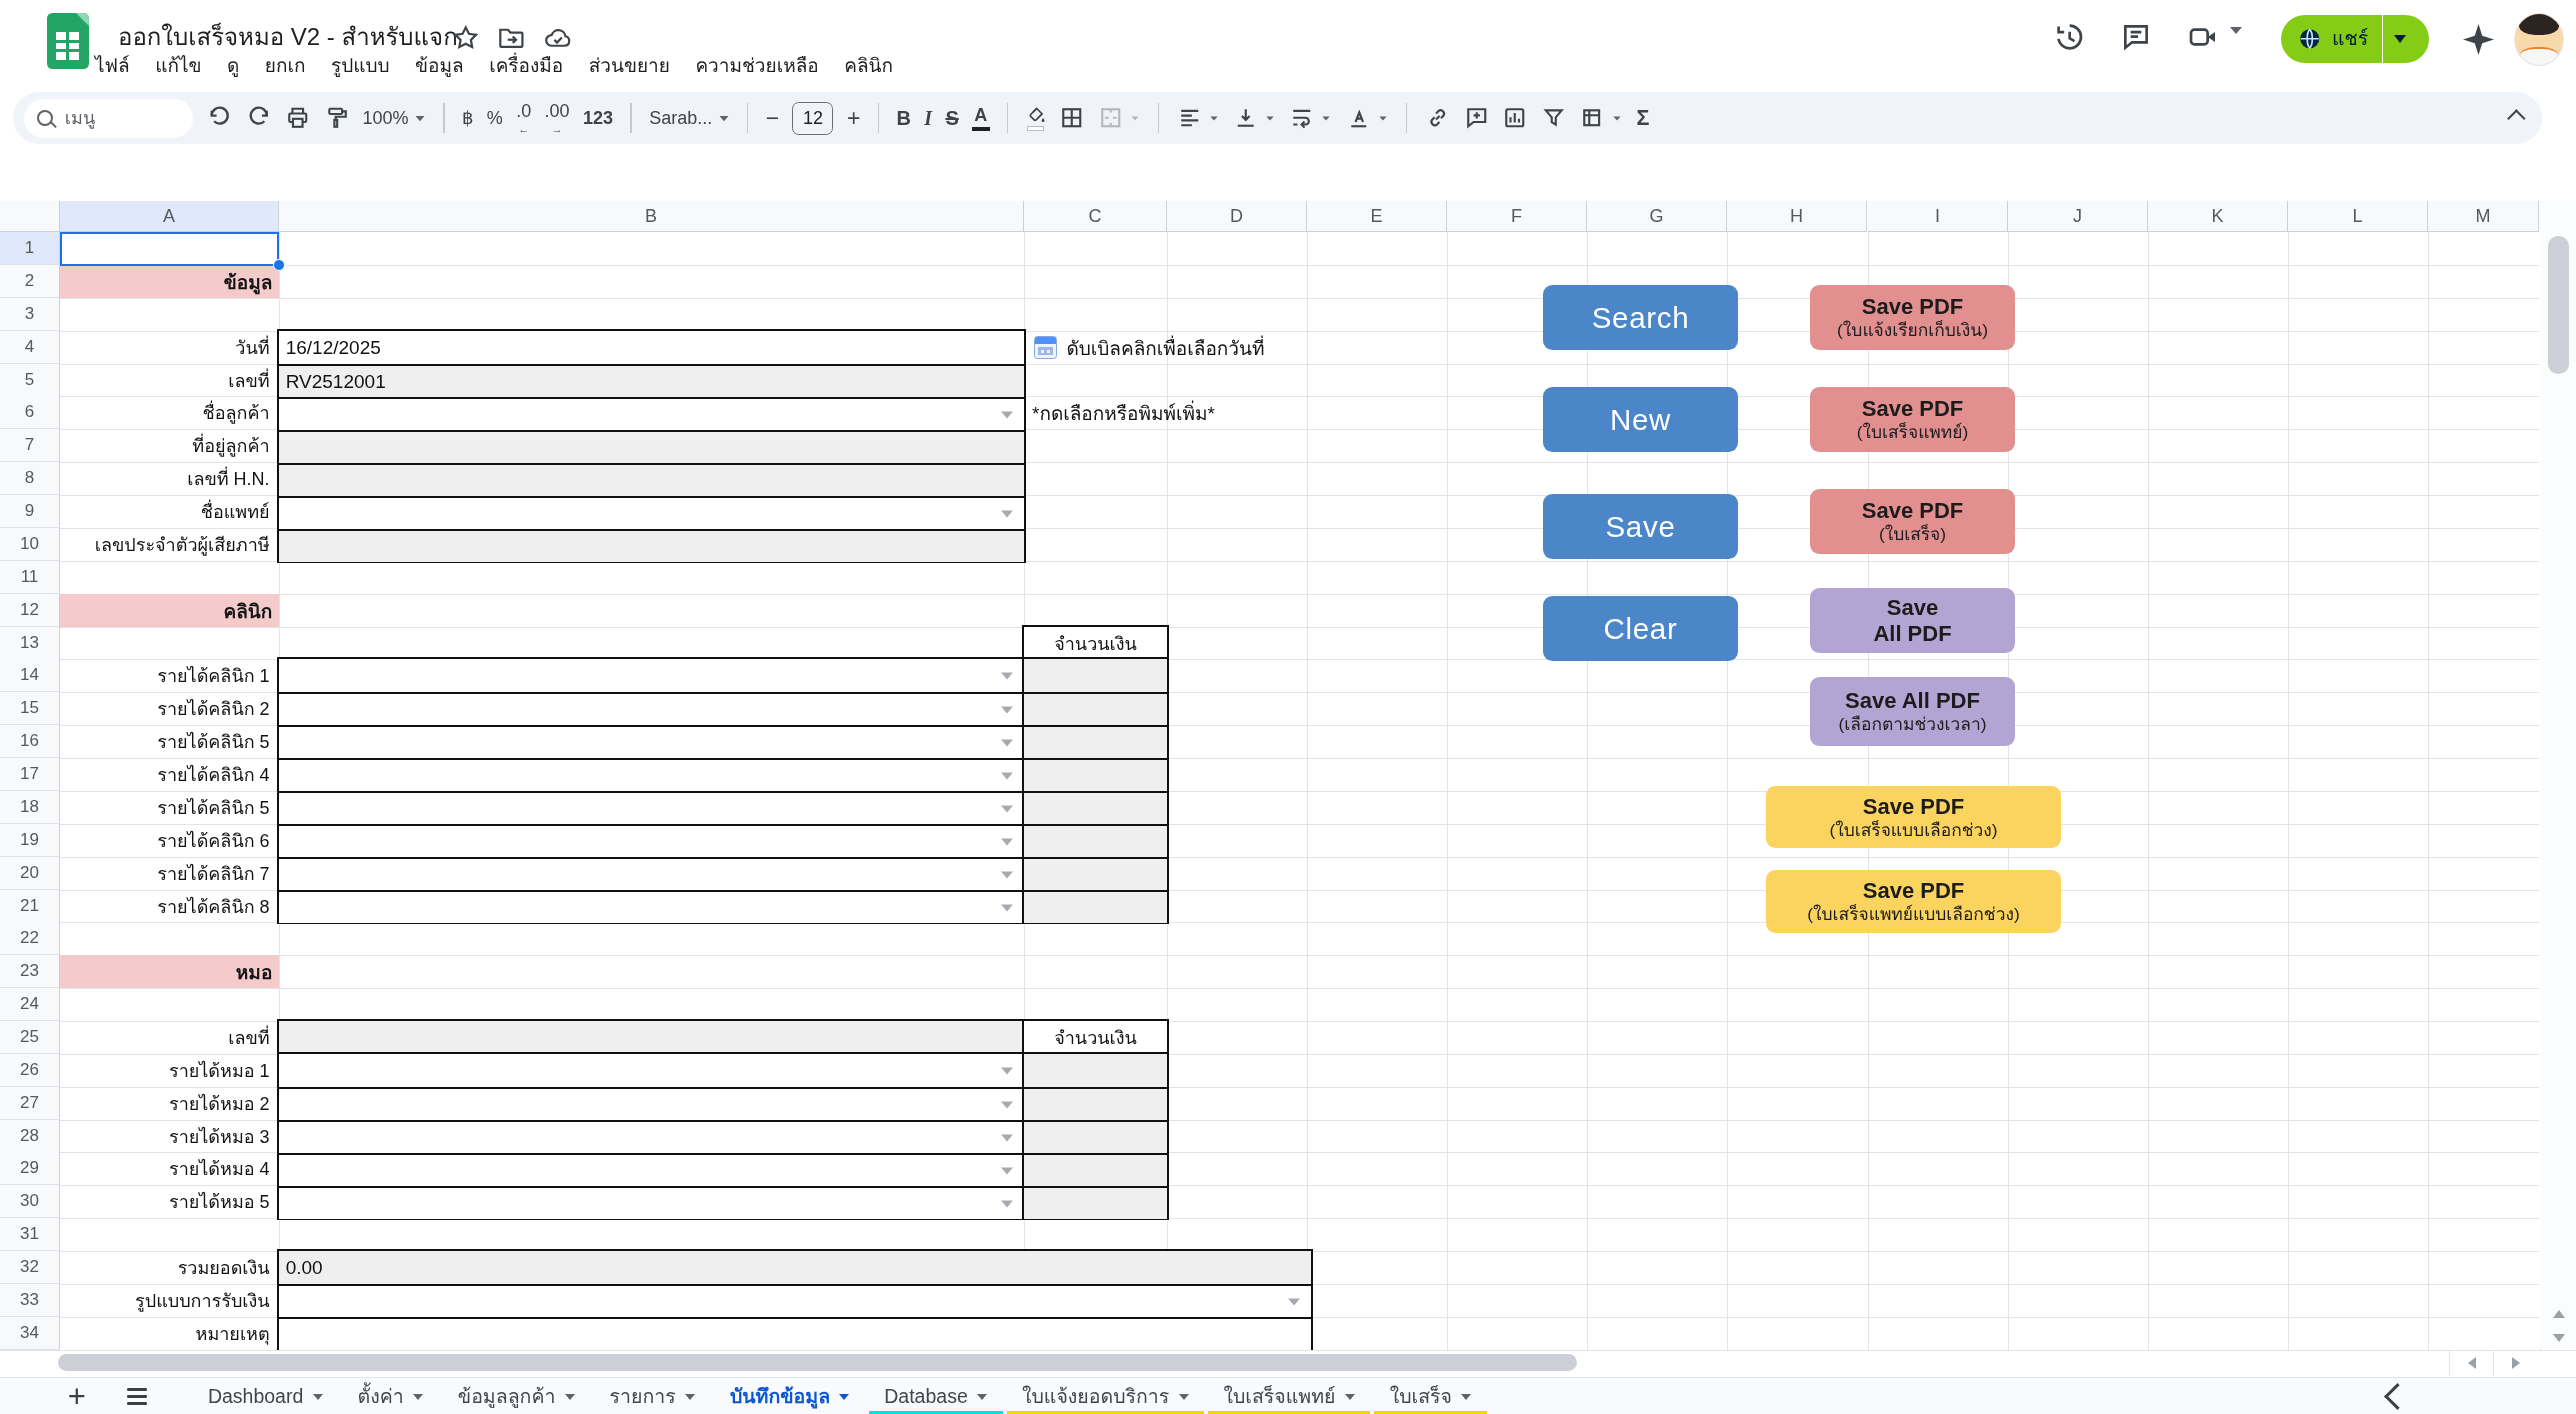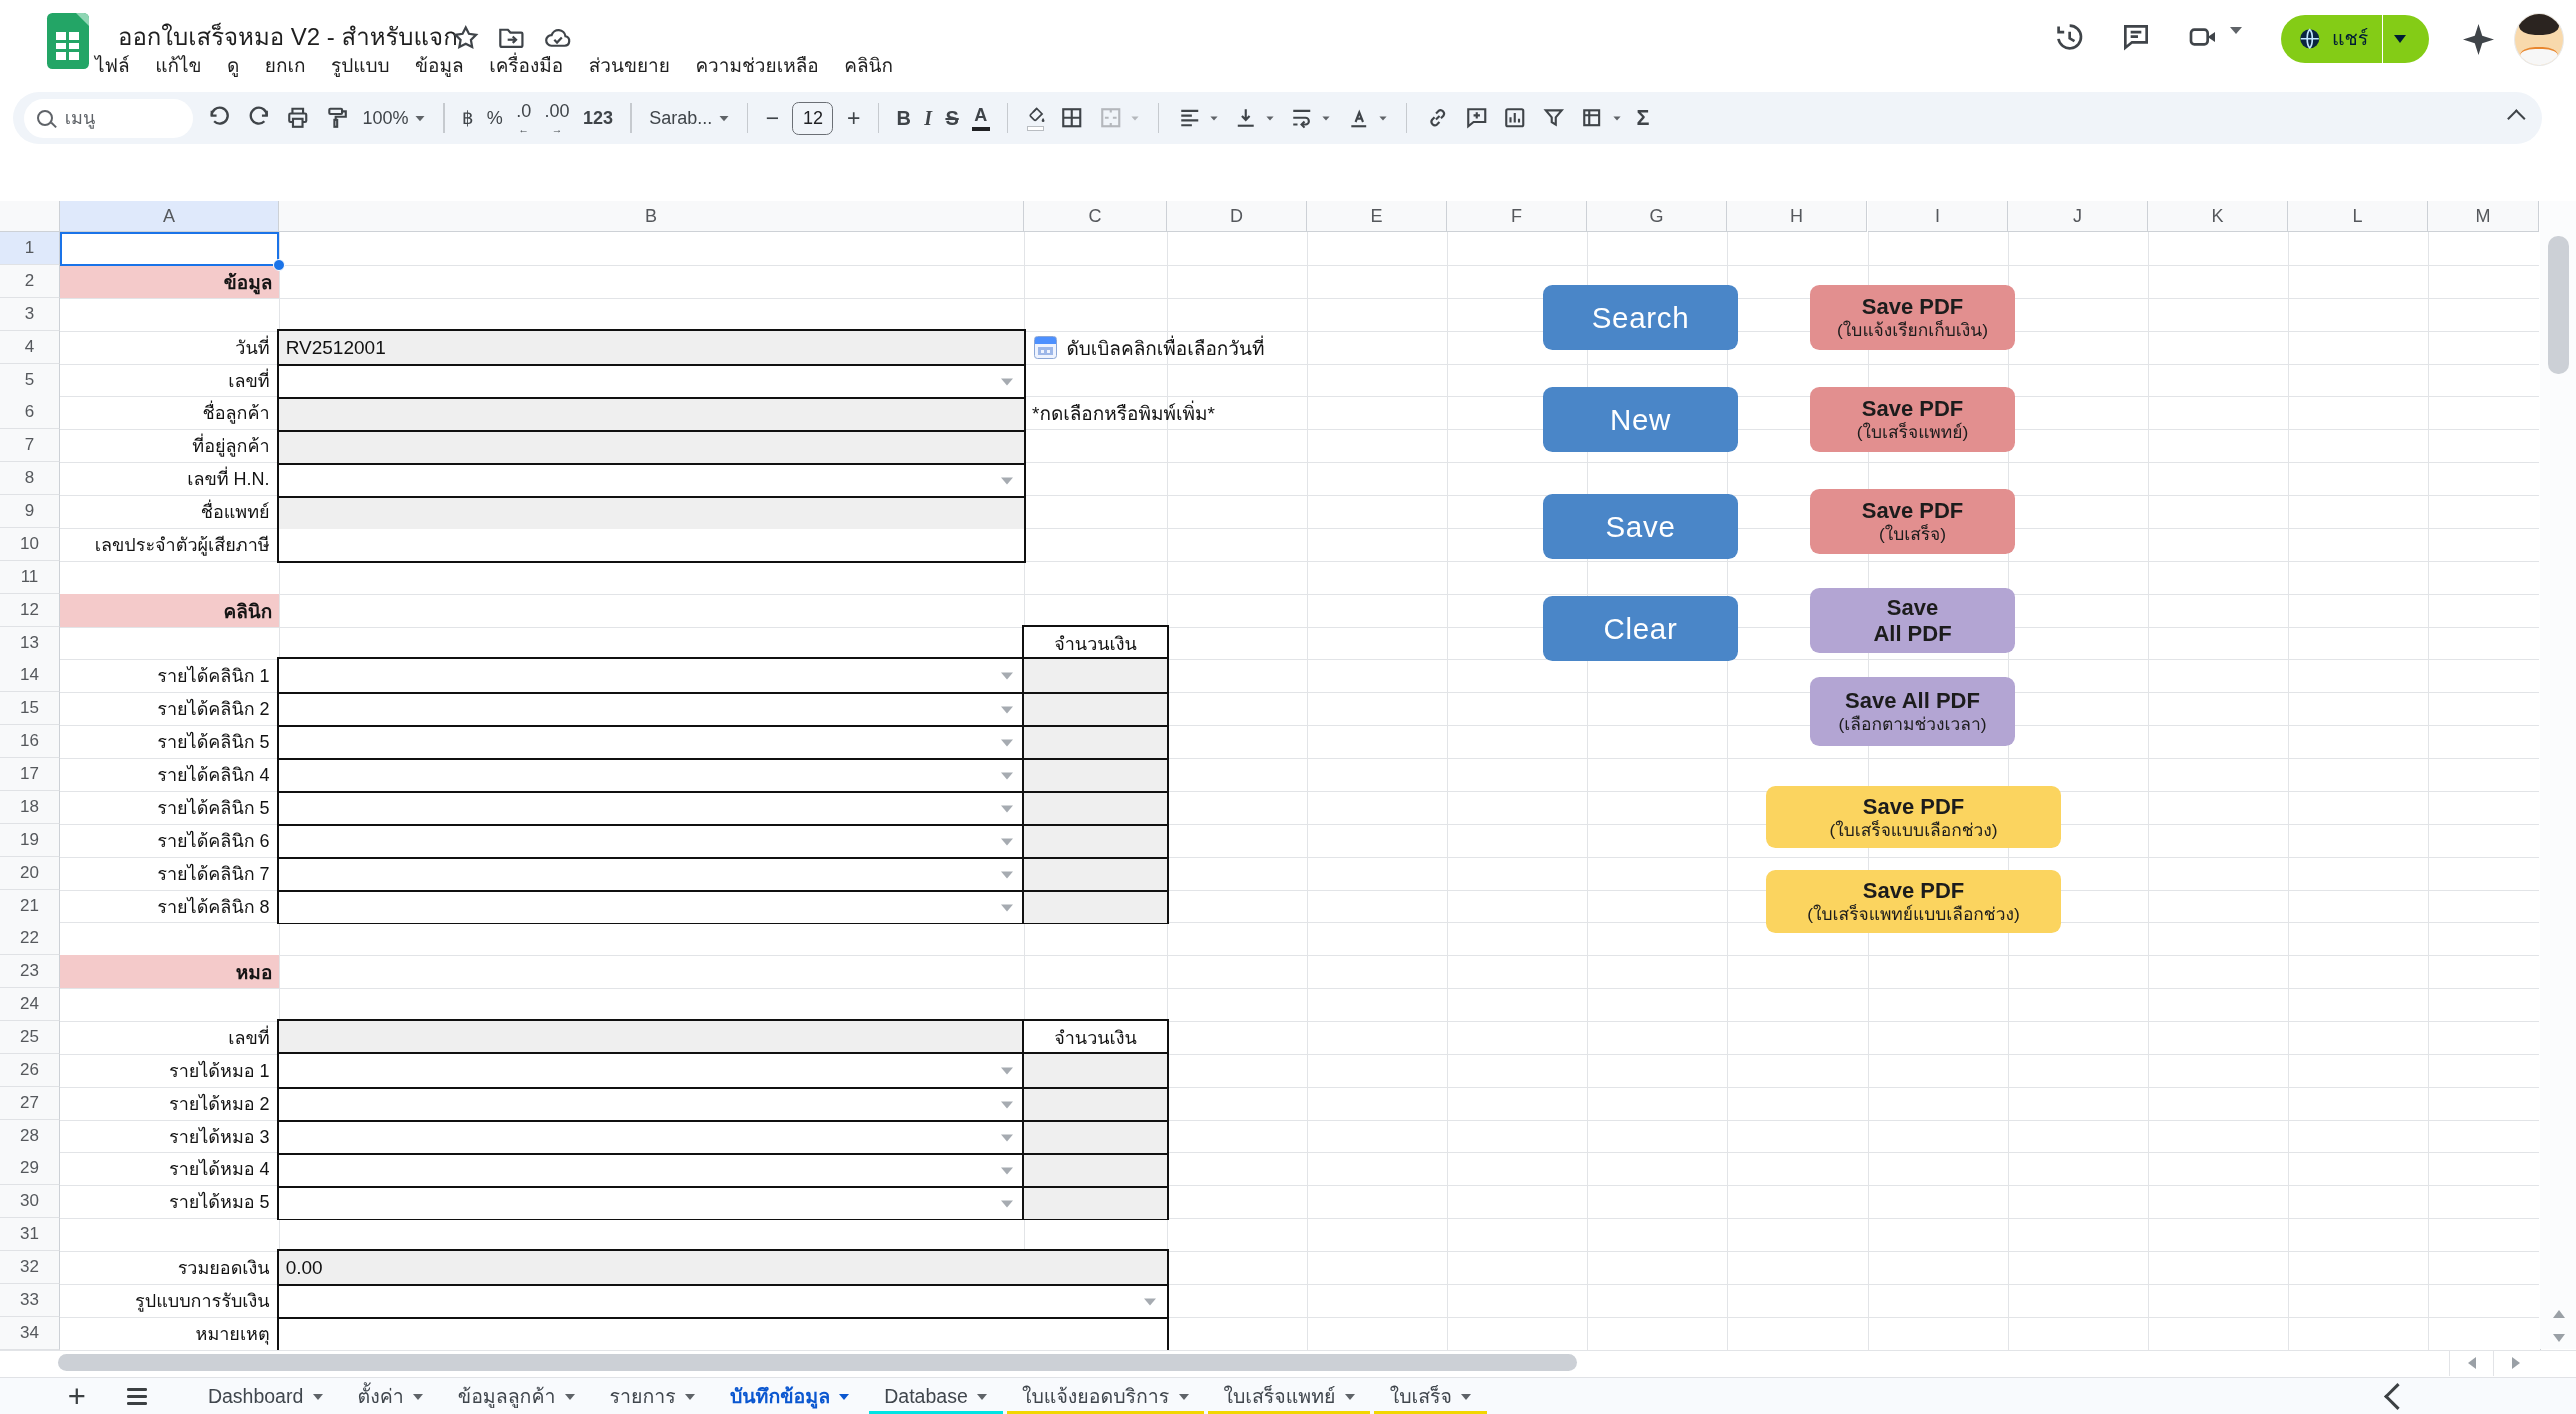--- a/index.html
+++ b/index.html
@@ -482,20 +482,23 @@
       <div class="albl" style="top: 1021px;">เลขที่</div>
       <div class="albl" style="top: 1054px;">รายได้หมอ 1</div>
       <div class="albl" style="top: 1087px;">รายได้หมอ 2</div>
       <div class="albl" style="top: 1120px;">รายได้หมอ 3</div>
       <div class="albl" style="top: 1152px;">รายได้หมอ 4</div>
       <div class="albl" style="top: 1185px;">รายได้หมอ 5</div>
       <div class="albl" style="top: 1251px;">รวมยอดเงิน</div>
       <div class="albl" style="top: 1284px;">รูปแบบการรับเงิน</div>
       <div class="albl" style="top: 1317px;">หมายเหตุ</div>
       <div class="fgroup" style="left: 277px; top: 329px; width: 749px; height: 234px;">
+        <div class="frow">
+          <div class="val">16/12/2025</div>
+        </div>
         <div class="frow gray">
           <div class="val">RV2512001</div>
         </div>
         <div class="frow">
           <div class="dd"></div>
         </div>
         <div class="frow gray"></div>
         <div class="frow gray"></div>
         <div class="frow">
           <div class="dd"></div>
@@ -560,21 +563,21 @@
           <div class="dd"></div>
         </div>
       </div>
       <div class="fgroup" style="left: 1022px; top: 1052px; width: 147px; height: 168px;">
         <div class="frow gray"></div>
         <div class="frow gray"></div>
         <div class="frow gray"></div>
         <div class="frow gray"></div>
         <div class="frow gray"></div>
       </div>
-      <div class="fgroup" style="left: 277px; top: 1249px; width: 892px; height: 103px;">
+      <div class="fgroup" style="left: 277px; top: 1249px; width: 1036px; height: 103px;">
         <div class="frow gray">
           <div class="val">0.00</div>
         </div>
         <div class="frow">
           <div class="dd"></div>
         </div>
         <div class="frow"></div>
       </div>
     </div>
 

